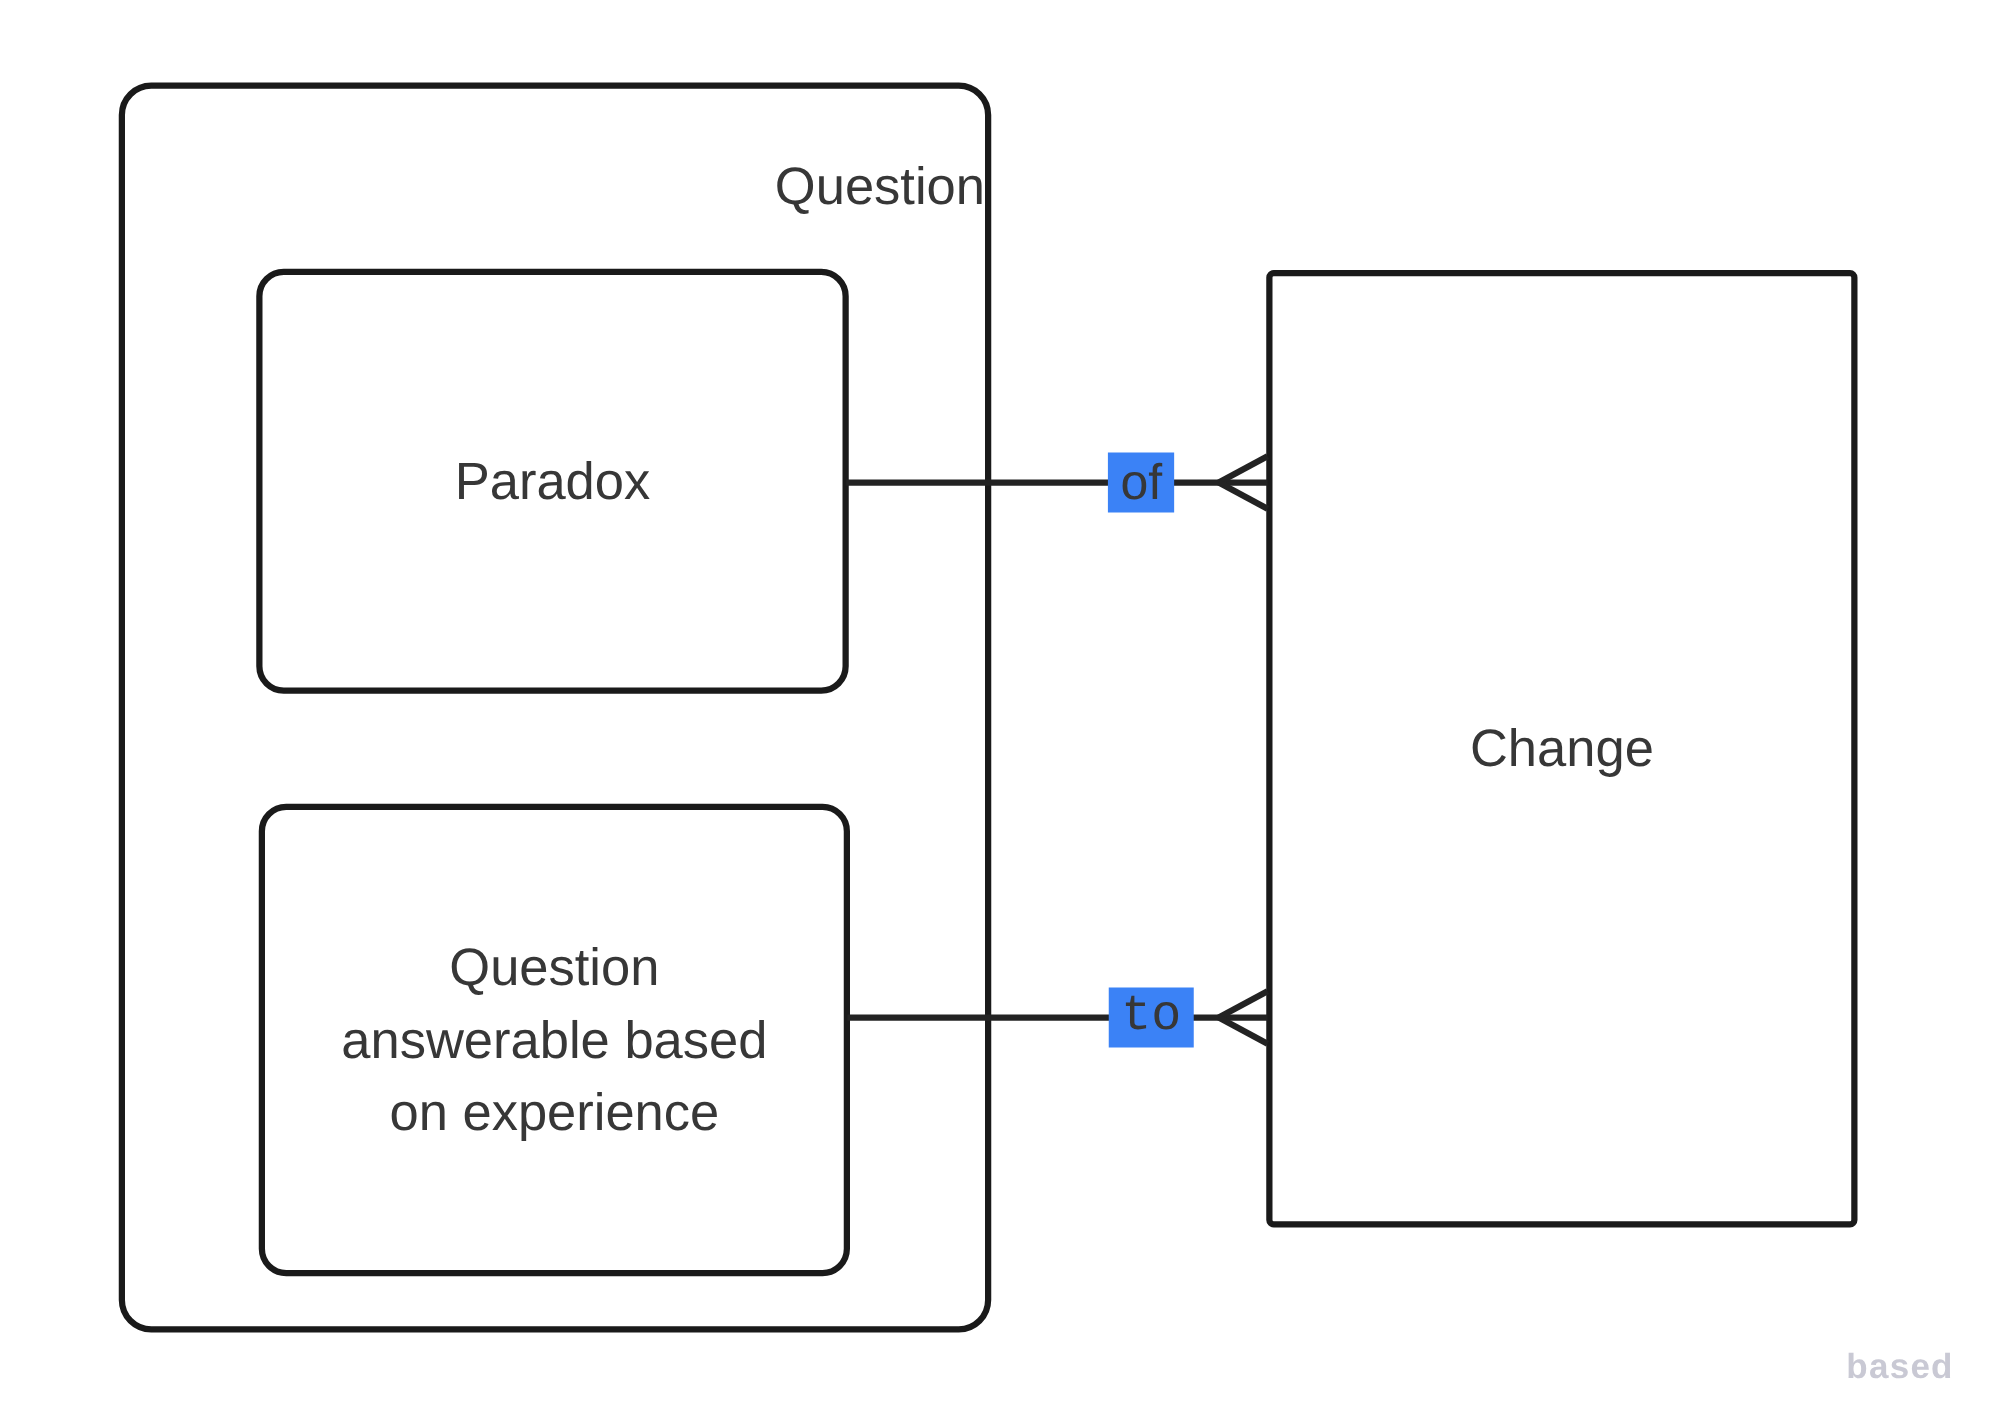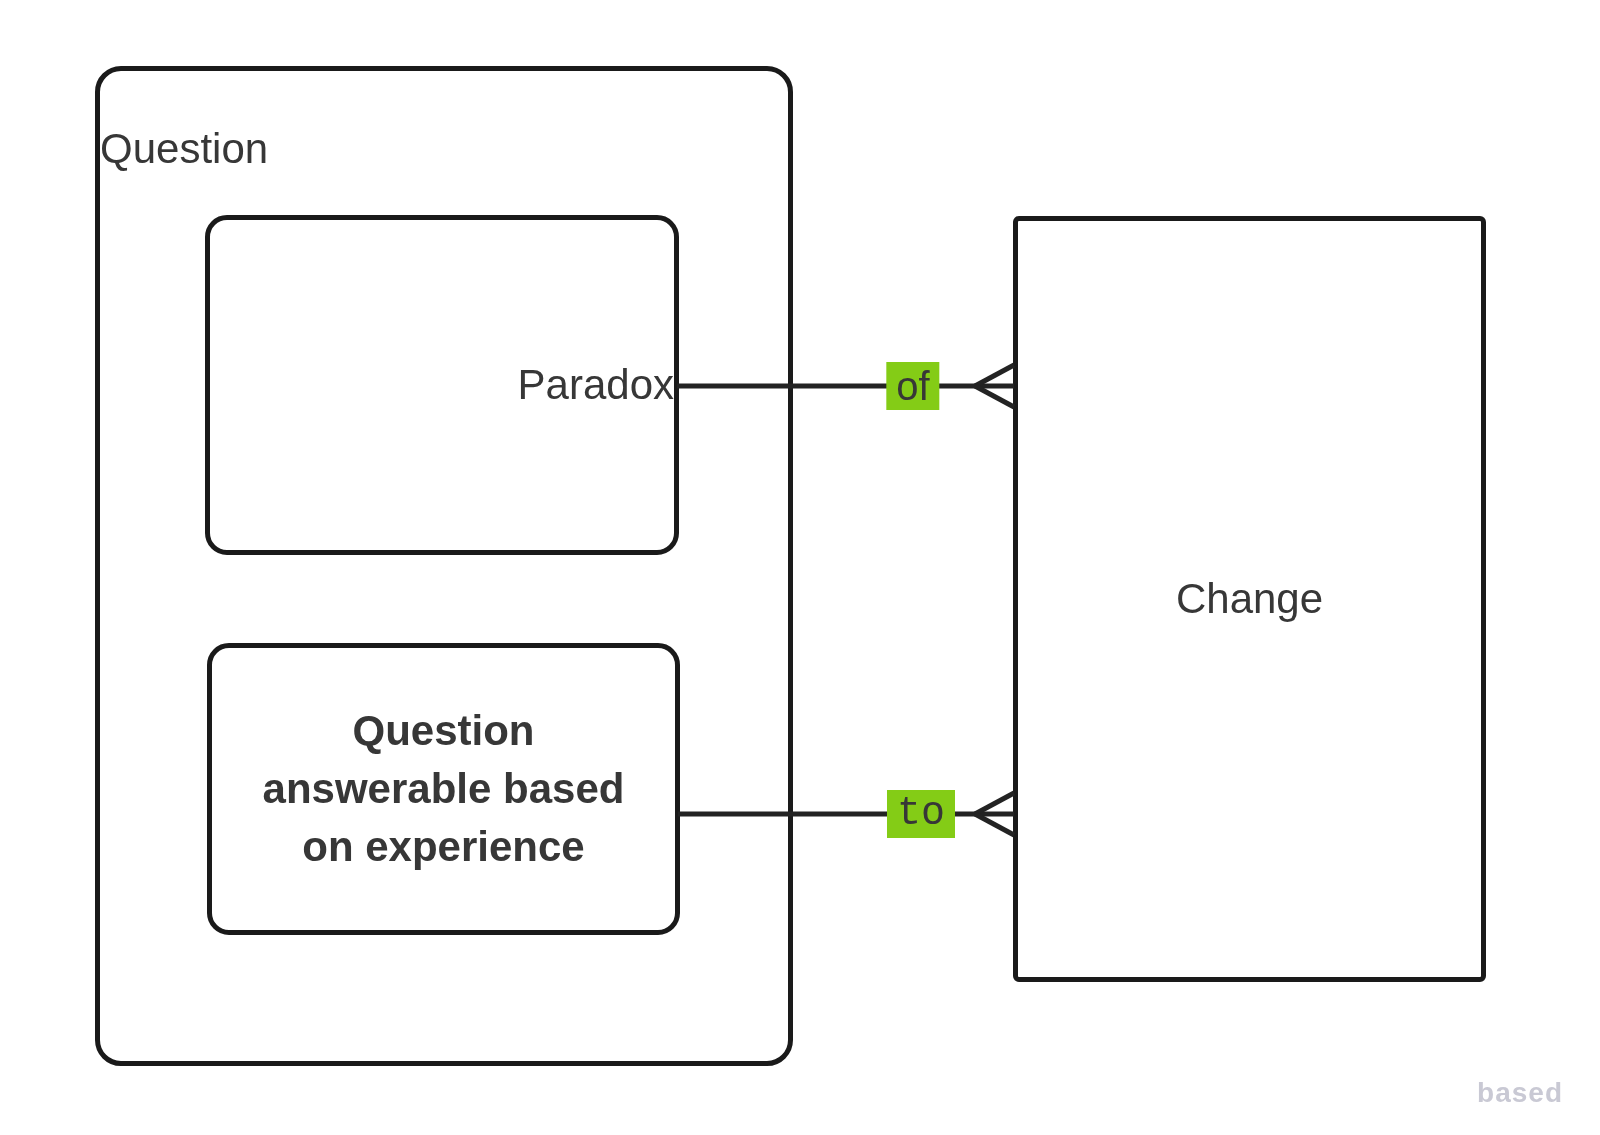--- a/index.html
+++ b/index.html
@@ -35,39 +35,37 @@
     left: 95px; top: 66px;
     width: 698px; height: 1000px;
     border-radius: 26px;
     display: block;
     z-index: 1;
   }
   #outer-box-title {
     position: absolute;
     left: 0; top: 55px;
     width: 100%;
-    text-align: left;
+    text-align: right;
     color: #373737;
     font-size: 42px;
     line-height: 46px;
   }
   
   #paradox-box {
     left: 205px; top: 215px;
     width: 474px; height: 340px;
     border-radius: 22px;
     z-index: 2;
-    justify-content: flex-end;
   }
   #experience-box {
     left: 207px; top: 643px;
-    width: 473px; height: 292px;
+    width: 473px; height: 378px;
     border-radius: 22px;
     z-index: 2;
-    font-weight: bold;
   }
   #experience-box .node-label { max-width: 378px; }
   
   #change-box {
     left: 1013px; top: 216px;
     width: 473px; height: 766px;
     border-radius: 6px;
     z-index: 2;
   }
   
@@ -75,21 +73,21 @@
     position: absolute;
     left: 0; top: 0;
     width: 1600px; height: 1135px;
     z-index: 3;
     pointer-events: none;
   }
   #connector-layer line { stroke: #232323; stroke-width: 5; }
   .connector-label {
     position: absolute;
     transform: translate(-50%, -50%);
-    background: #84cc16;
+    background: #3b82f6;
     padding: 2px 10px;
     color: #373737;
     font-size: 40px;
     line-height: 44px;
     z-index: 4;
   }
   #watermark {
     position: absolute;
     right: 37px;
     bottom: 26px;

